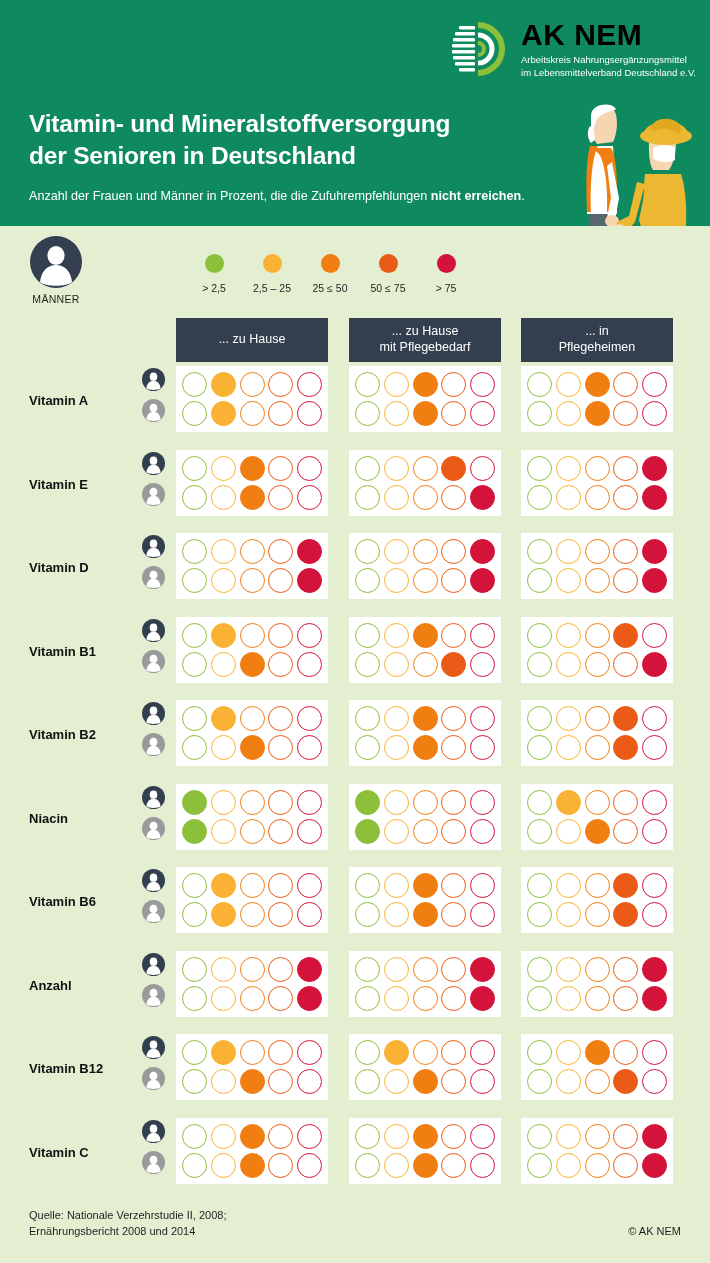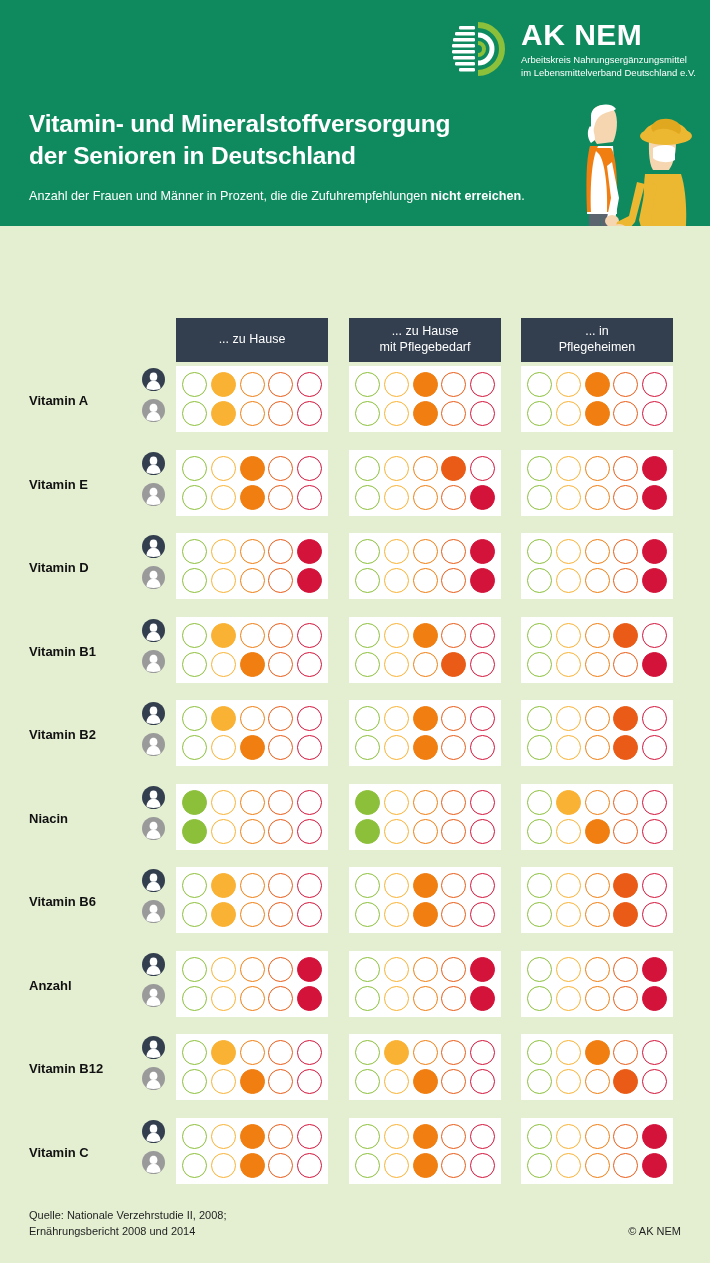--- a/index.html
+++ b/index.html
@@ -29,21 +29,21 @@
     position: absolute;
     right: 14px;
     top: 18px;
     display: flex;
     align-items: flex-start;
     gap: 10px;
   }
   .logo-mark { width: 62px; height: 62px; flex: none; }
   .logo-text { padding-top: 2px; }
   .logo-title {
-    color: #ffffff;
+    color: #000000;
     font-size: 30px;
     font-weight: bold;
     letter-spacing: 0.5px;
     line-height: 1;
   }
   .logo-sub {
     color: #ffffff;
     font-size: 9.5px;
     line-height: 1.32;
     margin-top: 4px;
@@ -256,22 +256,53 @@
         <path d="M88 48 C96 44 106 44 110 48 L110 60 C102 64 92 62 88 58 Z" fill="#ffffff"></path>
         <path d="M78 36 C78 24 98 18 114 24 C124 28 126 38 120 42 C110 34 90 32 82 40 Z" fill="#ecb731"></path>
         <ellipse cx="101" cy="36" rx="26" ry="9" fill="#ecb731"></ellipse>
         <path d="M86 28 C88 18 104 16 112 22 C117 26 117 32 114 34 C106 28 94 27 88 32 Z" fill="#e0a81f"></path>
       </svg>
     </span>
   </div>
 
   <div class="legend">
     <div class="avatars">
+      <div class="avatar-wrap">
+        <div class="avatar-circle men">
+          <svg width="52" height="52" viewBox="0 0 52 52">
+            <ellipse cx="26" cy="19.5" rx="8.6" ry="9.6" fill="#ffffff"></ellipse>
+            <path d="M26 29 C35 29 41 36 42 46 C37 51 15 51 10 46 C11 36 17 29 26 29 Z" fill="#ffffff"></path>
+          </svg>
+        </div>
+        <div class="avatar-label">MÄNNER</div>
+      </div>
     </div>
 
+    <div class="scale">
+      <div class="scale-item">
+        <div class="scale-dot" style="background: rgb(140, 192, 59);"></div>
+        <div class="scale-label">&gt; 2,5</div>
+      </div>
+      <div class="scale-item">
+        <div class="scale-dot" style="background: rgb(249, 178, 51);"></div>
+        <div class="scale-label">2,5 – 25</div>
+      </div>
+      <div class="scale-item">
+        <div class="scale-dot" style="background: rgb(240, 126, 17);"></div>
+        <div class="scale-label">25 ≤ 50</div>
+      </div>
+      <div class="scale-item">
+        <div class="scale-dot" style="background: rgb(233, 91, 22);"></div>
+        <div class="scale-label">50 ≤ 75</div>
+      </div>
+      <div class="scale-item">
+        <div class="scale-dot" style="background: rgb(212, 19, 58);"></div>
+        <div class="scale-label">&gt; 75</div>
+      </div>
+    </div>
   </div>
 
   <div class="col-headers">
     <div class="col-head c0">... zu Hause</div>
     <div class="col-head c1">... zu Hause
 mit Pflegebedarf</div>
     <div class="col-head c2">... in
 Pflegeheimen</div>
   </div>
 

